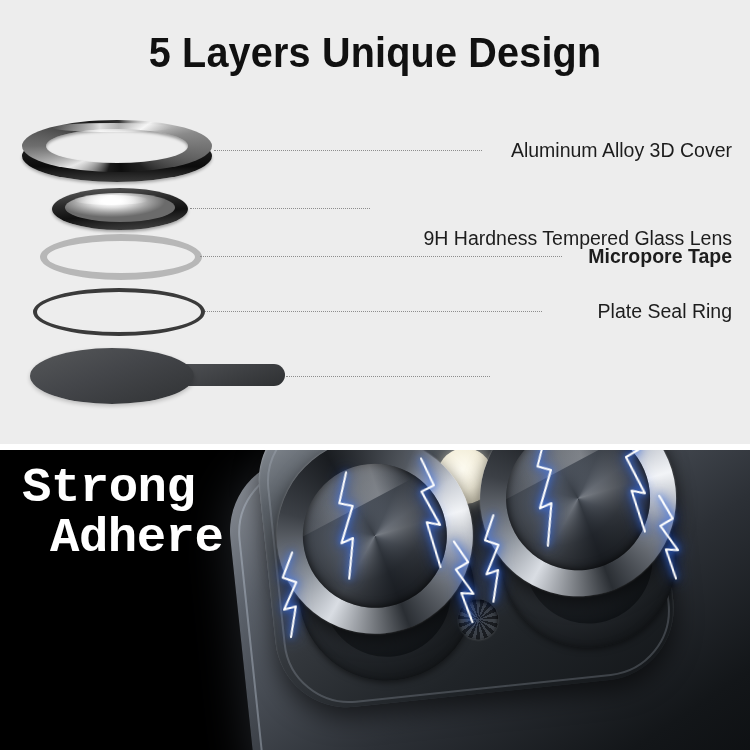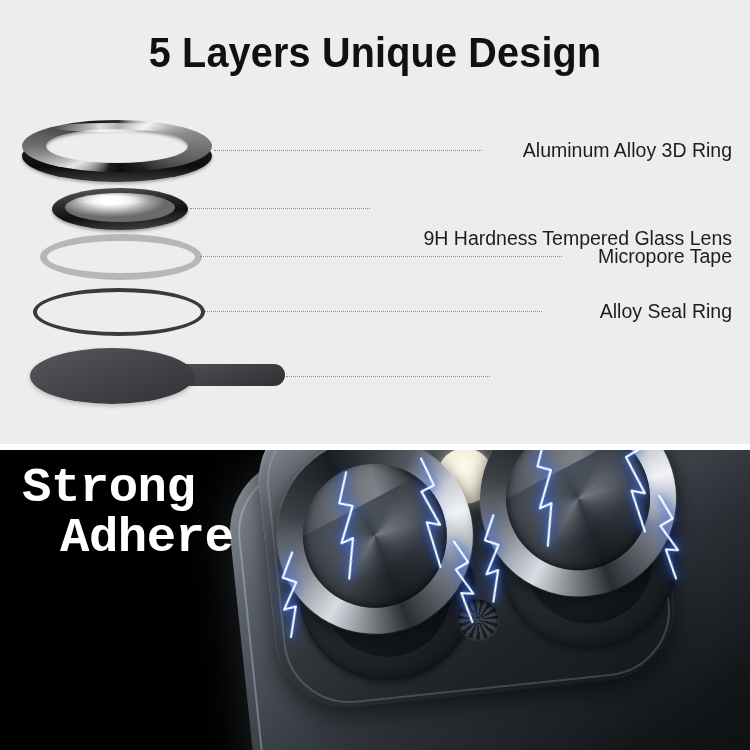--- a/index.html
+++ b/index.html
@@ -66,21 +66,21 @@
   .plate .tab{position:absolute;left:118px;top:16px;width:137px;height:22px;border-radius:11px;
       background:linear-gradient(160deg,#54565a 0%,#3d3f42 60%,#2e3032 100%);}
 
   
   .panel-bot{position:absolute;left:0;top:450px;width:750px;height:300px;
              background:#000;overflow:hidden;}
   .bot-glow{position:absolute;left:300px;top:-40px;width:520px;height:380px;
       background:radial-gradient(ellipse at 40% 45%, rgba(120,130,145,.55) 0%, rgba(40,45,55,.25) 45%, rgba(0,0,0,0) 72%);}
   .headline{position:absolute;left:22px;top:14px;width:300px;color:#fff;
       font-size:49px;font-weight:bold;line-height:1.02;letter-spacing:-.5px;font-family:Liberation Mono, monospace;}
-  .headline .l2{display:block;margin-left:38px;}
+  .headline .l2{display:block;margin-left:28px;}
 
   
   .phone{position:absolute;left:238px;top:-70px;width:620px;height:430px;
       transform:rotate(-6deg);}
   .phone-back{position:absolute;left:0;top:52px;width:560px;height:360px;border-radius:74px;
       background:linear-gradient(152deg,#8f949c 0%,#5c626b 22%,#2c3036 55%,#131619 80%,#0b0d0f 100%);
       box-shadow:0 0 48px rgba(150,165,185,.22);}
   .phone-edge{position:absolute;left:8px;top:60px;width:544px;height:344px;border-radius:68px;
       border:2px solid rgba(210,220,235,.35);}
   .bump{position:absolute;left:34px;top:6px;width:400px;height:300px;border-radius:72px;
@@ -156,24 +156,24 @@
       <div class="tab"></div>
       <div class="disc"></div>
     </div>
 
     <div class="leader" style="left:214px;top:150px;width:268px;"></div>
     <div class="leader" style="left:190px;top:208px;width:180px;"></div>
     <div class="leader" style="left:200px;top:256px;width:362px;"></div>
     <div class="leader" style="left:205px;top:311px;width:337px;"></div>
     <div class="leader" style="left:286px;top:376px;width:204px;"></div>
 
-    <div class="lbl" style="left:232px;top:150px;width:500px;">Aluminum Alloy 3D Ring</div>
+    <div class="lbl" style="left:232px;top:150px;width:500px;">Aluminum Alloy 3D Cover</div>
     <div class="lbl" style="left:232px;top:208px;width:500px;margin-top:30px;">9H Hardness Tempered Glass Lens</div>
-    <div class="lbl" style="left:232px;top:256px;width:500px;">Micropore Tape</div>
-    <div class="lbl" style="left:232px;top:311px;width:500px;">Alloy Seal Ring</div>
+    <div class="lbl" style="left:232px;top:256px;width:500px;font-weight:bold;">Micropore Tape</div>
+    <div class="lbl" style="left:232px;top:311px;width:500px;">Plate Seal Ring</div>
   </div>
 
   <div class="sep"></div>
 
   <div class="panel-bot">
     <div class="bot-glow"></div>
 
     <div class="phone">
       <div class="phone-back"></div>
       <div class="phone-edge"></div>

